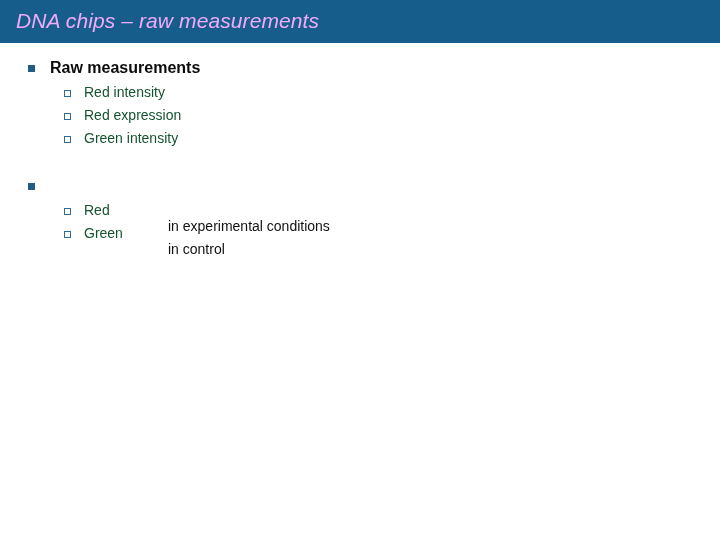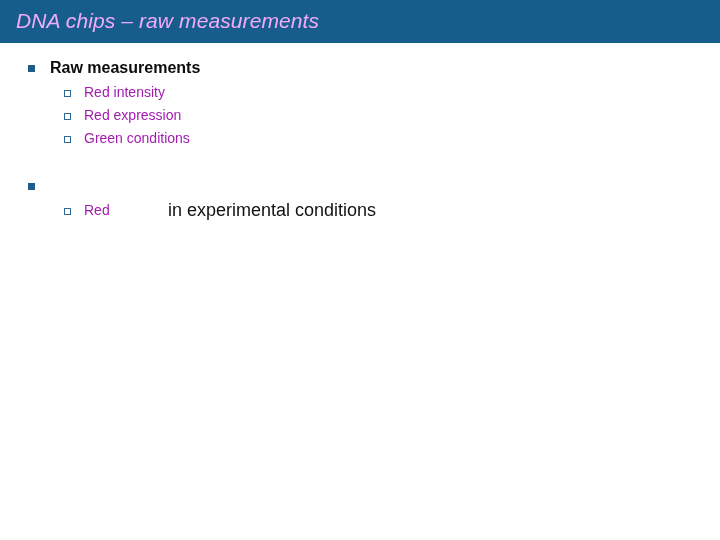--- a/index.html
+++ b/index.html
@@ -100,29 +100,29 @@
     height: 5px;
     border: 1px solid #2E6A92;
     background: #ffffff;
   }
   .level2-text {
     position: absolute;
     left: 84px;
     top: 0;
     font-size: 14px;
     font-weight: normal;
-    color: #a21caf;
+    color: #14532d;
     line-height: 21px;
     white-space: nowrap;
   }
   .level2-text2 {
     position: absolute;
     left: 168px;
-    top: 0;
-    font-size: 18px;
+    top: 16px;
+    font-size: 14px;
     font-weight: normal;
     color: #111111;
     line-height: 21px;
     white-space: nowrap;
   }
 </style>
 </head>
 <body>
 
 <div class="title-banner">
@@ -140,31 +140,36 @@
       <div class="level2">
         <span class="bullet-hollow"></span>
         <span class="level2-text">Red intensity</span>
       </div>
       <div class="level2">
         <span class="bullet-hollow"></span>
         <span class="level2-text">Red expression</span>
       </div>
       <div class="level2">
         <span class="bullet-hollow"></span>
-        <span class="level2-text">Green conditions</span>
+        <span class="level2-text">Green intensity</span>
       </div>
     </div>
   </div>
 
   <div class="block block-2">
     <div class="level1">
       <span class="bullet-sq"></span>
     </div>
     <div class="level2-list">
       <div class="level2">
         <span class="bullet-hollow"></span>
         <span class="level2-text">Red</span>
         <span class="level2-text2">in experimental conditions</span>
       </div>
+      <div class="level2">
+        <span class="bullet-hollow"></span>
+        <span class="level2-text">Green</span>
+        <span class="level2-text2">in control</span>
+      </div>
     </div>
   </div>
 
 </div>
 
 </body></html>

